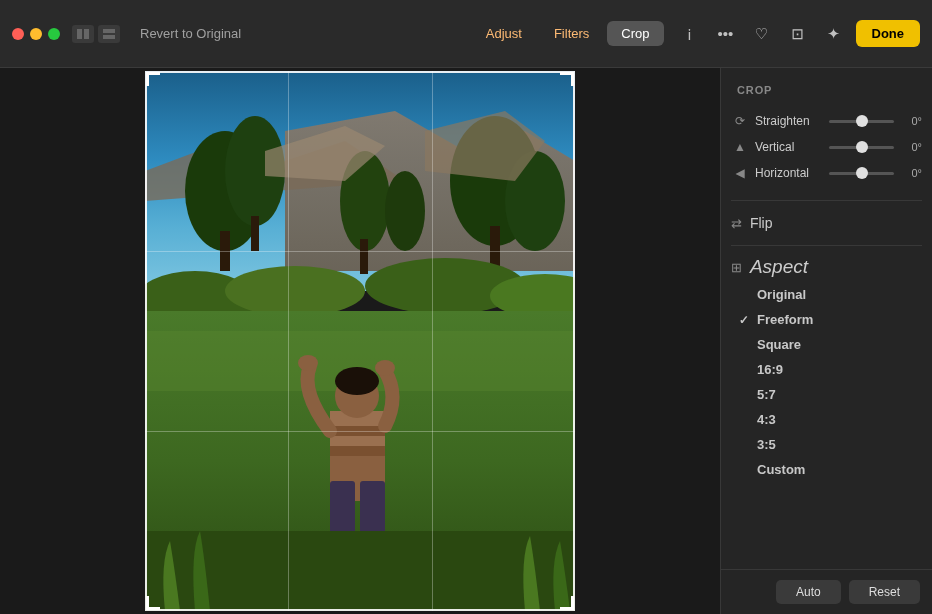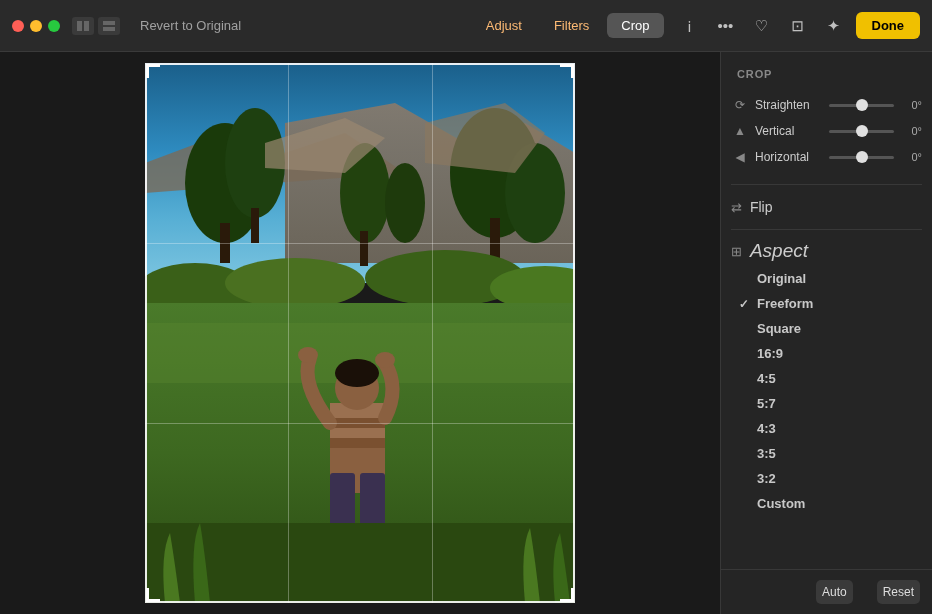--- a/index.html
+++ b/index.html
@@ -10,21 +10,21 @@
       background: #1e1e1e;
       font-family: -apple-system, BlinkMacSystemFont, 'SF Pro Text', sans-serif;
       color: #e0e0e0;
       overflow: hidden;
       display: flex;
       flex-direction: column;
     }
 
     
     .titlebar {
-      height: 52px;
+      height: 68px;
       background: #2a2a2a;
       display: flex;
       align-items: center;
       padding: 0 12px;
       flex-shrink: 0;
       border-bottom: 1px solid #3a3a3a;
     }
 
     .traffic-lights {
       display: flex;
@@ -353,24 +353,23 @@
       padding: 10px 12px;
       margin-top: auto;
       border-top: 1px solid #383838;
     }
 
     .footer-btn {
       background: #3a3a3a;
       border: none;
       color: #ddd;
       font-size: 12px;
-      padding: 5px 6px;
+      padding: 5px 20px;
       border-radius: 5px;
       cursor: pointer;
-      margin-left: 16px;
     }
 
     ::-webkit-scrollbar { width: 0; }
   </style>
 </head>
 <body>
 
 <div class="titlebar">
   <div class="traffic-lights">
     <div class="traffic-light tl-red"></div>
@@ -569,33 +568,27 @@
       <div class="aspect-item checked">
         <span>Freeform</span>
       </div>
       <div class="aspect-item">
         <span>Square</span>
       </div>
       <div class="aspect-item">
         <span>16:9</span>
       </div>
       <div class="aspect-item">
-        <span>4:5</span>
-      </div>
-      <div class="aspect-item">
         <span>5:7</span>
       </div>
       <div class="aspect-item">
         <span>4:3</span>
       </div>
       <div class="aspect-item">
         <span>3:5</span>
-      </div>
-      <div class="aspect-item">
-        <span>3:2</span>
       </div>
       <div class="aspect-item">
         <span>Custom</span>
       </div>
     </div>
 
     <div style="flex: 1;"></div>
 
     <div class="panel-footer">
       <button class="footer-btn">Auto</button>

